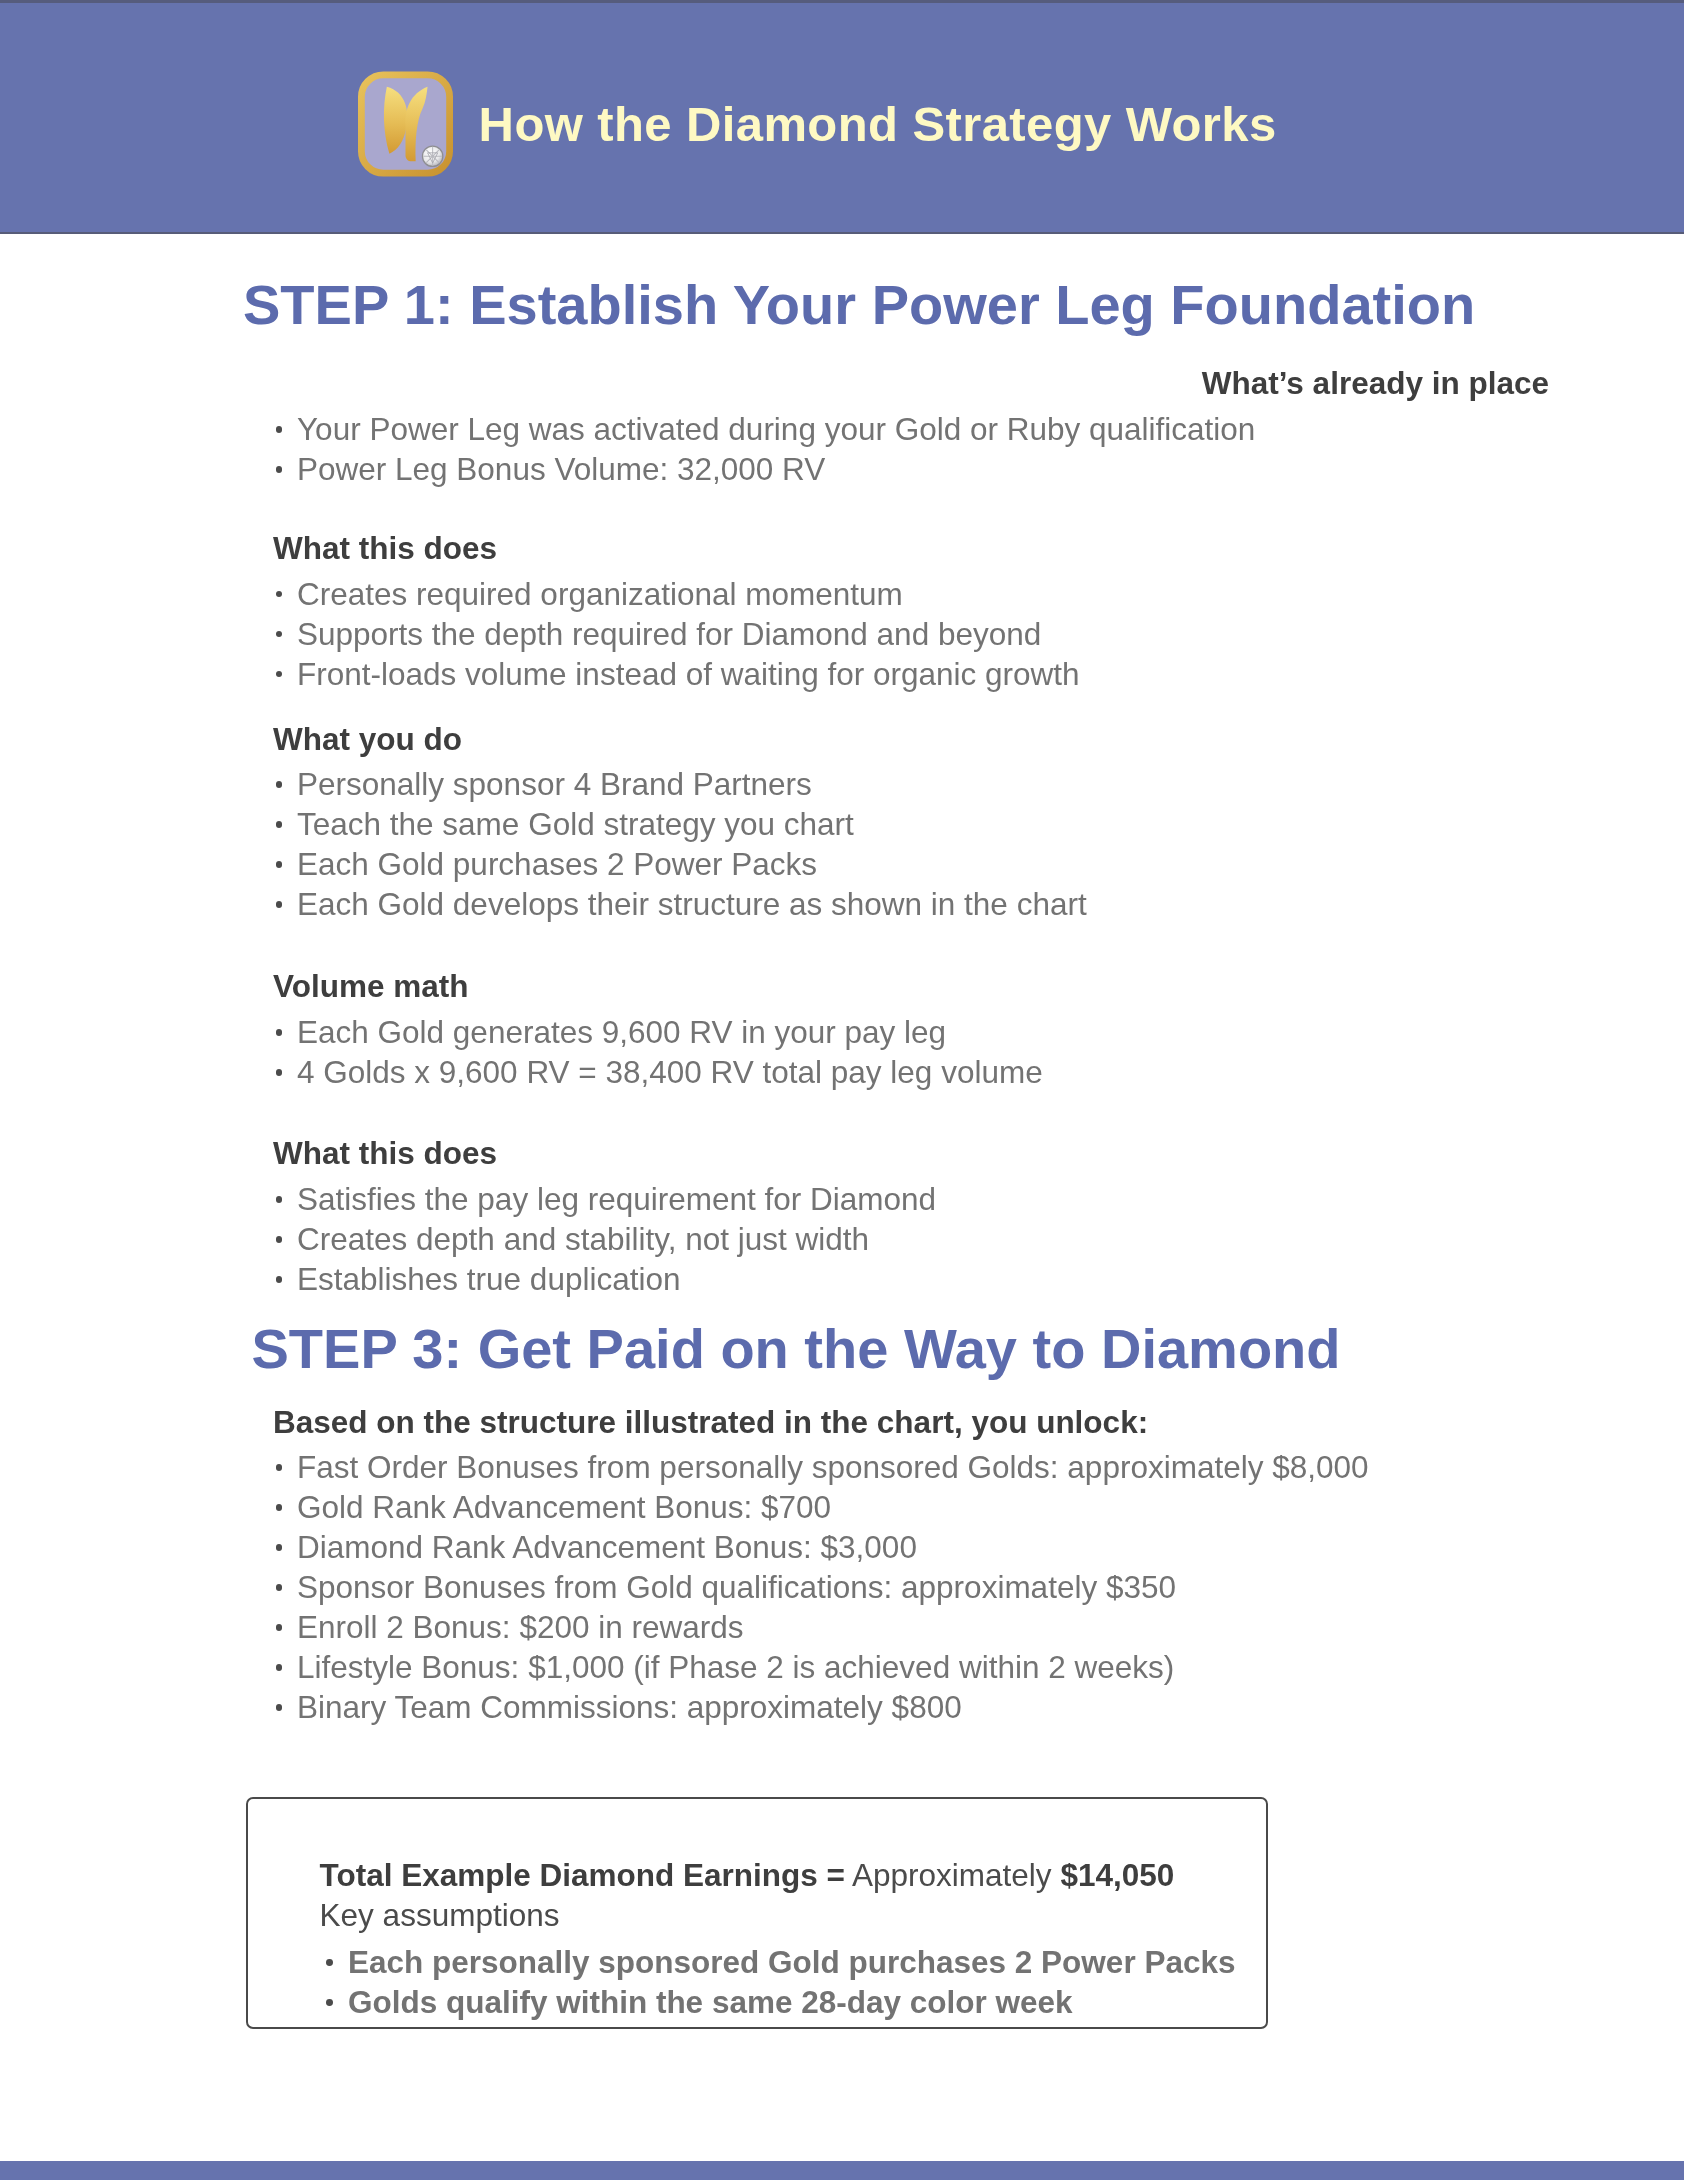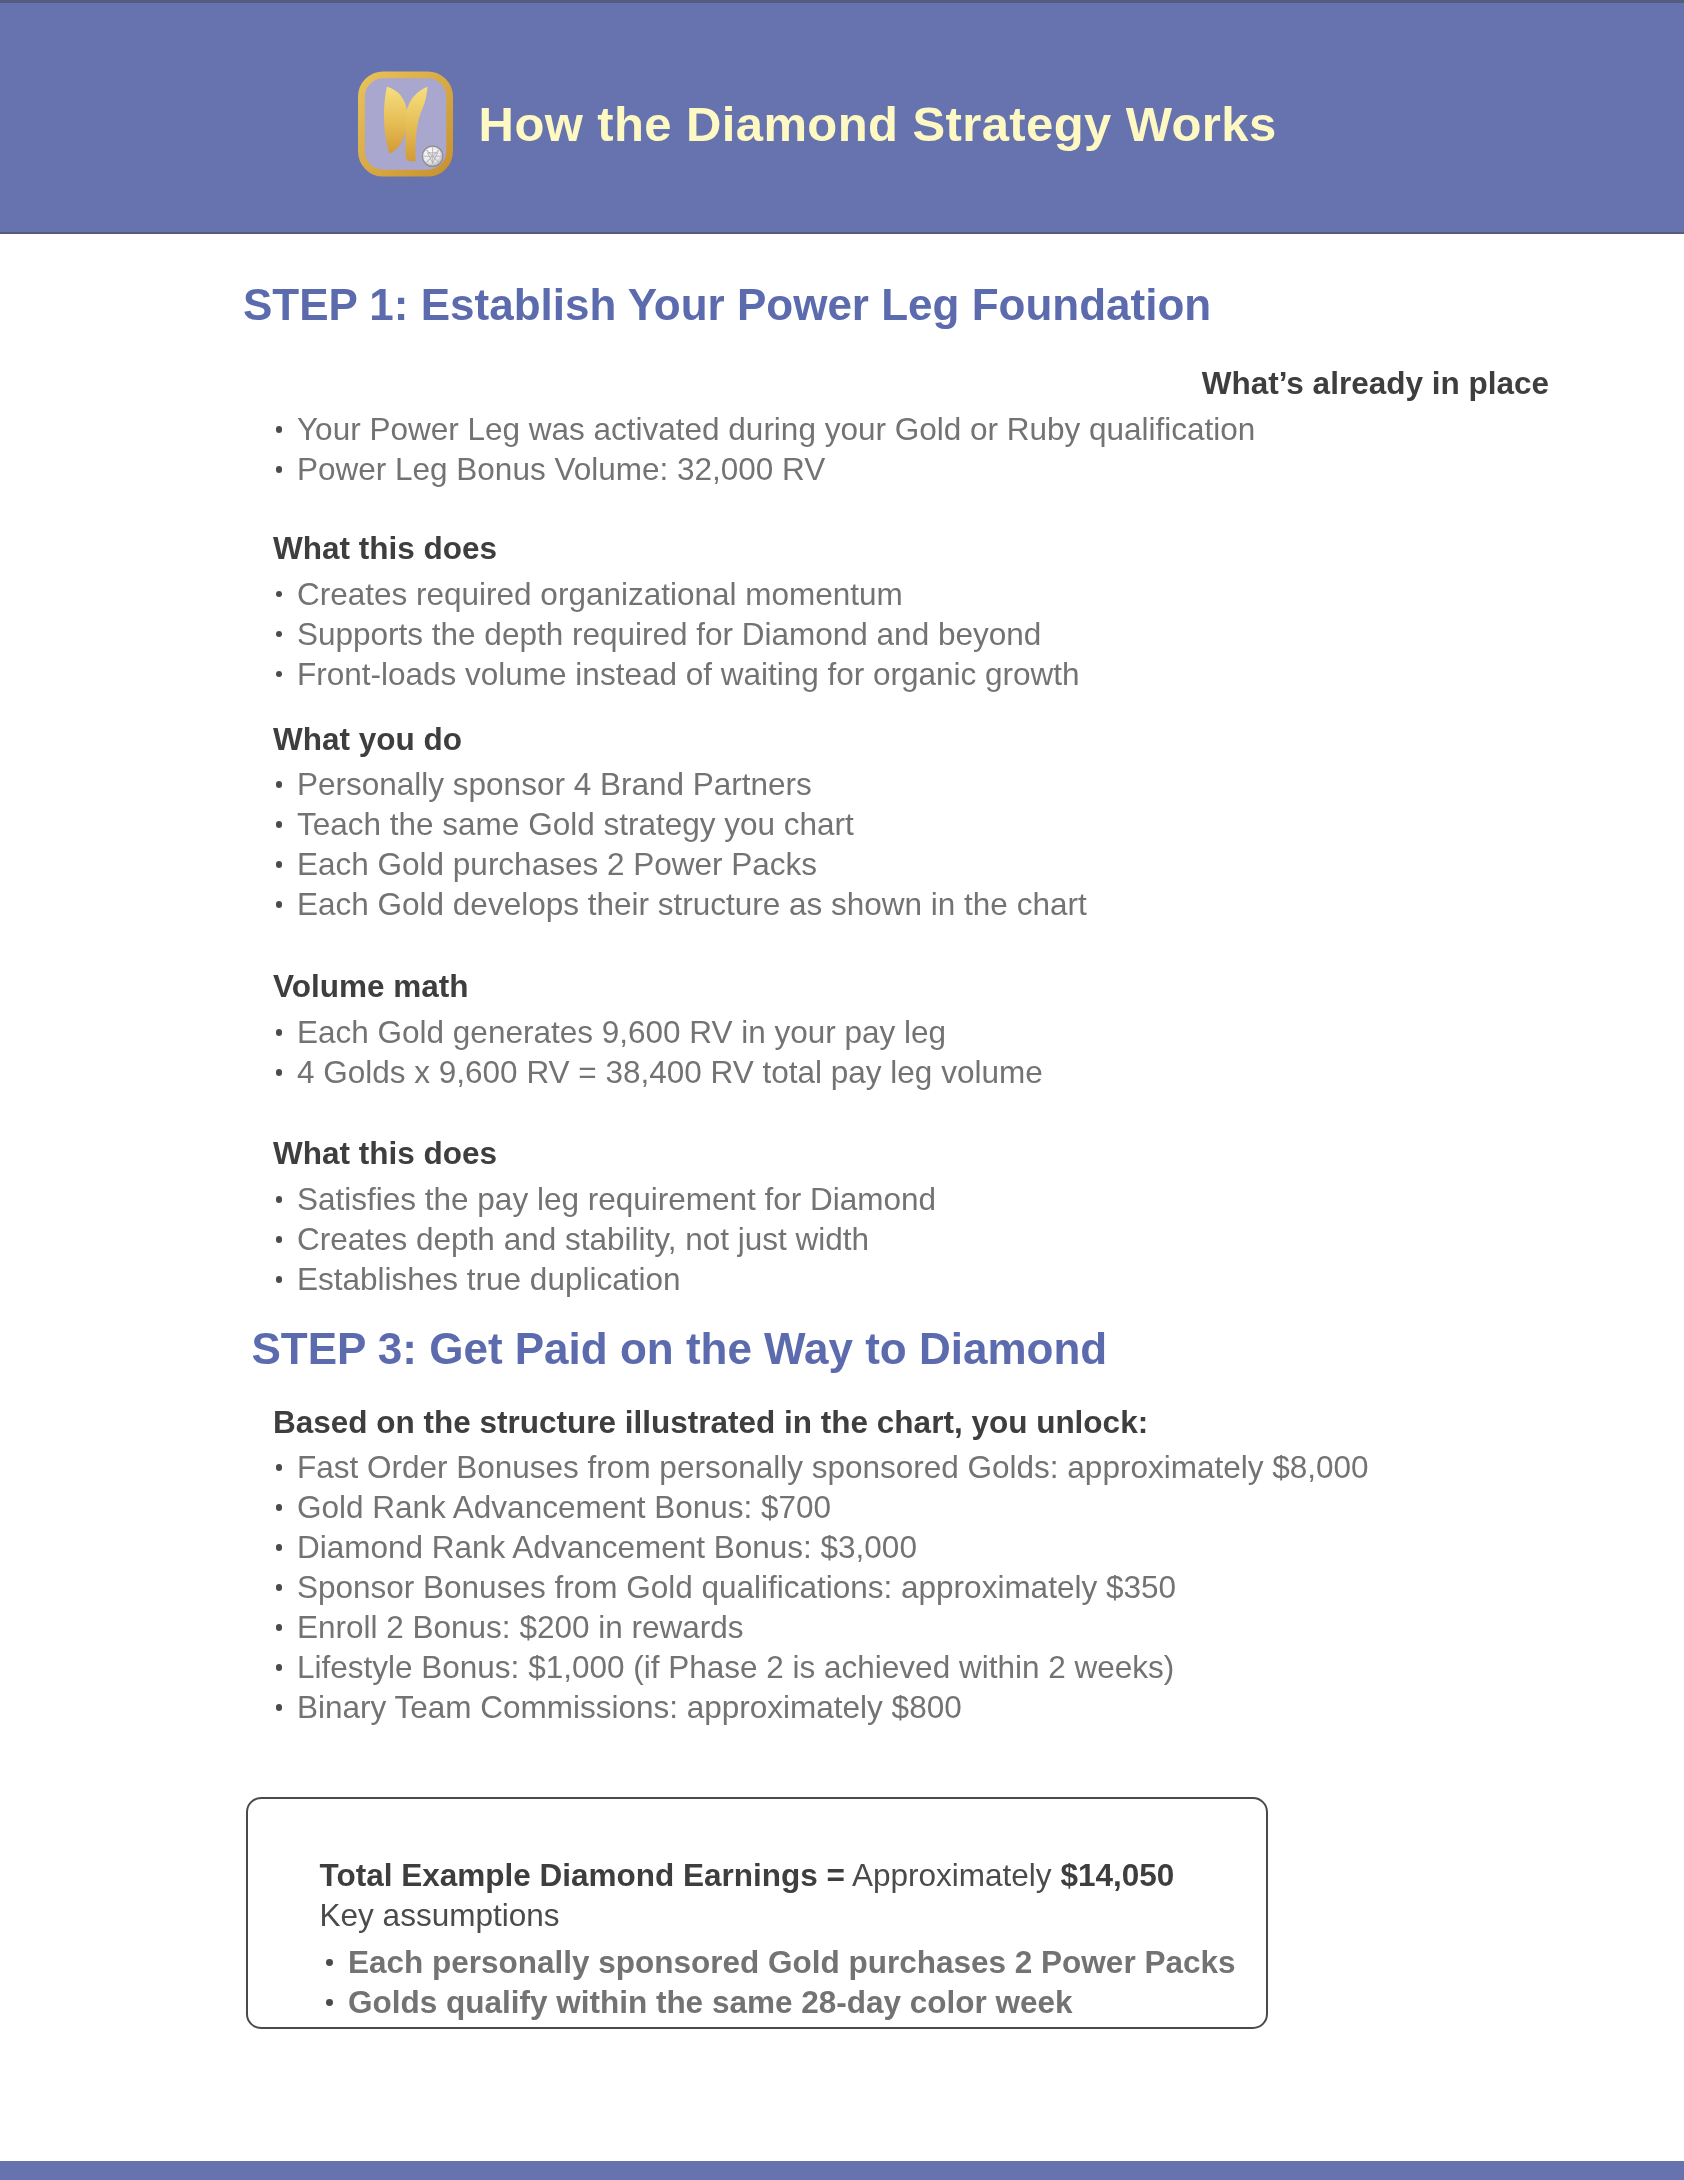--- a/index.html
+++ b/index.html
@@ -31,21 +31,21 @@
     white-space:nowrap;
   }
   
   .content{
     padding-left:243px;
     padding-right:136px;
     color:#4B4B4B;
   }
   .step-title{
     color:#5C6BAD;
-    font-size:44px;
+    font-size:56px;
     line-height:48px;
     font-weight:bold;
     white-space:nowrap;
   }
   .sec1 .step-title{margin-top:47px;}
   .sec2 .step-title{margin-top:41px;}
   .sec3 .step-title{margin-top:25.6px;margin-left:8.5px;}
   .subhead{
     font-size:31.5px;
     line-height:37px;
@@ -77,21 +77,21 @@
     border-radius:50%;
     background:#4B4B4B;
   }
   
   .summary-box{
     box-sizing:border-box;
     margin:70px 0 0 2.6px;
     width:1022px;
     height:232px;
     border:2.6px solid #4A4A4A;
-    border-radius:15px;
+    border-radius:7px;
     padding:56px 0 0 72px;
   }
   .total-line{
     font-size:31.5px;
     line-height:40px;
     white-space:nowrap;
   }
   .b{font-weight:bold;color:#3E3E3E;}
   .r{font-weight:normal;color:#4B4B4B;}
   .assumptions-heading{

